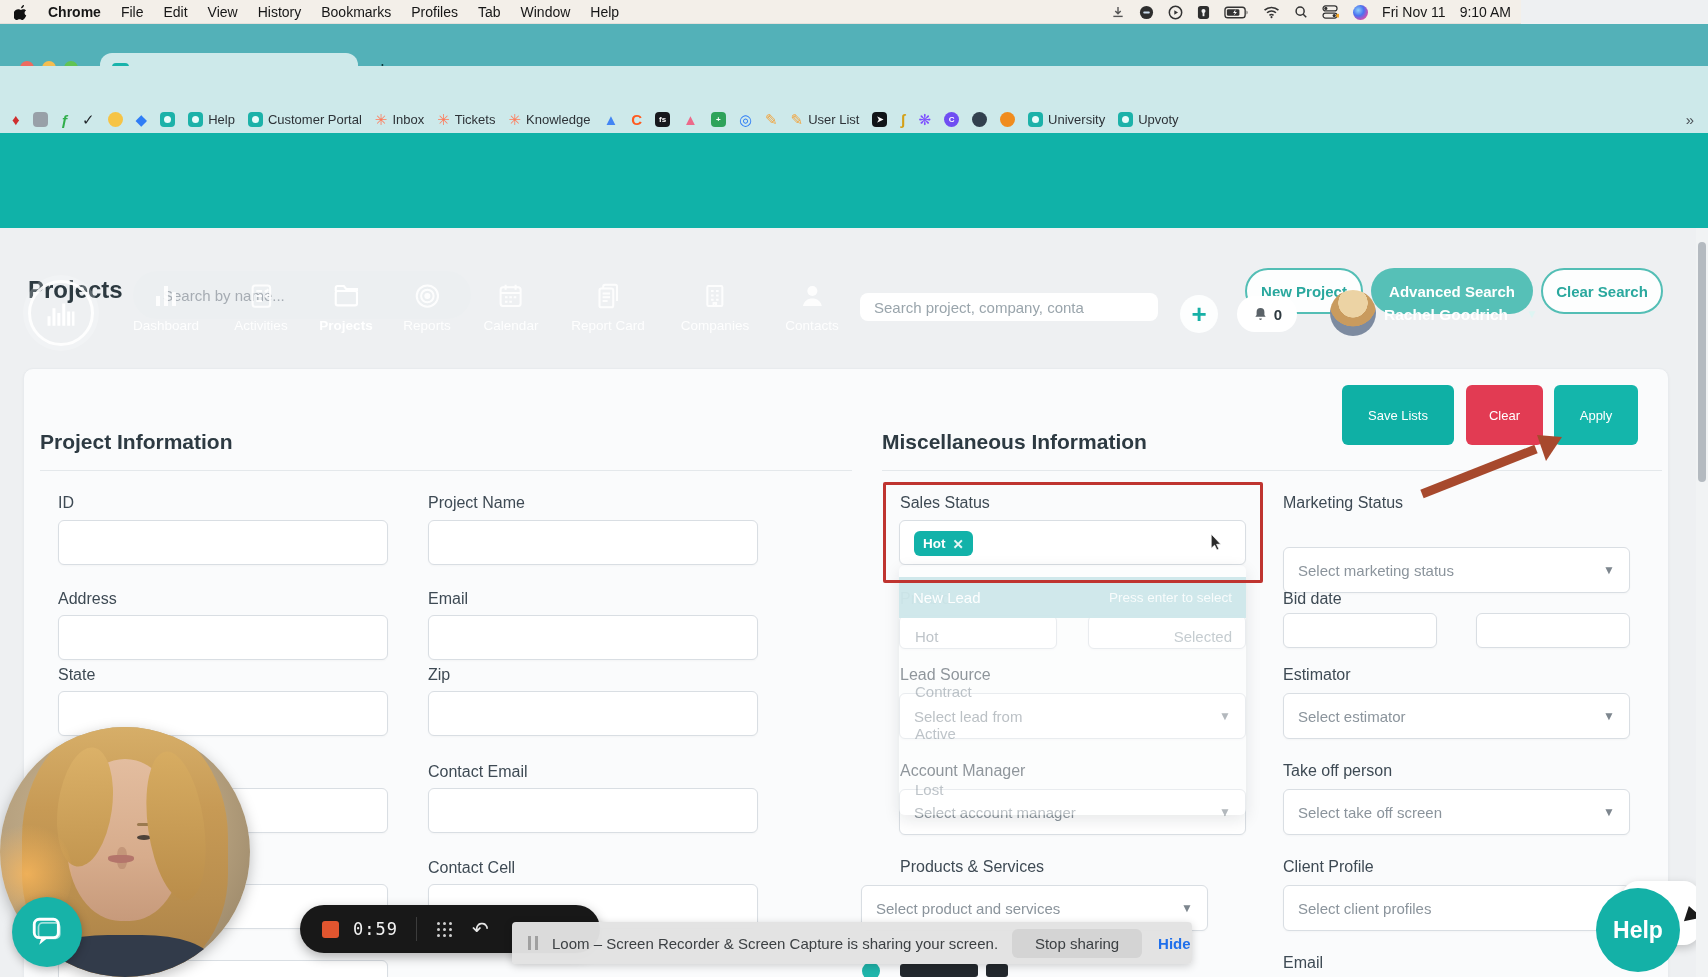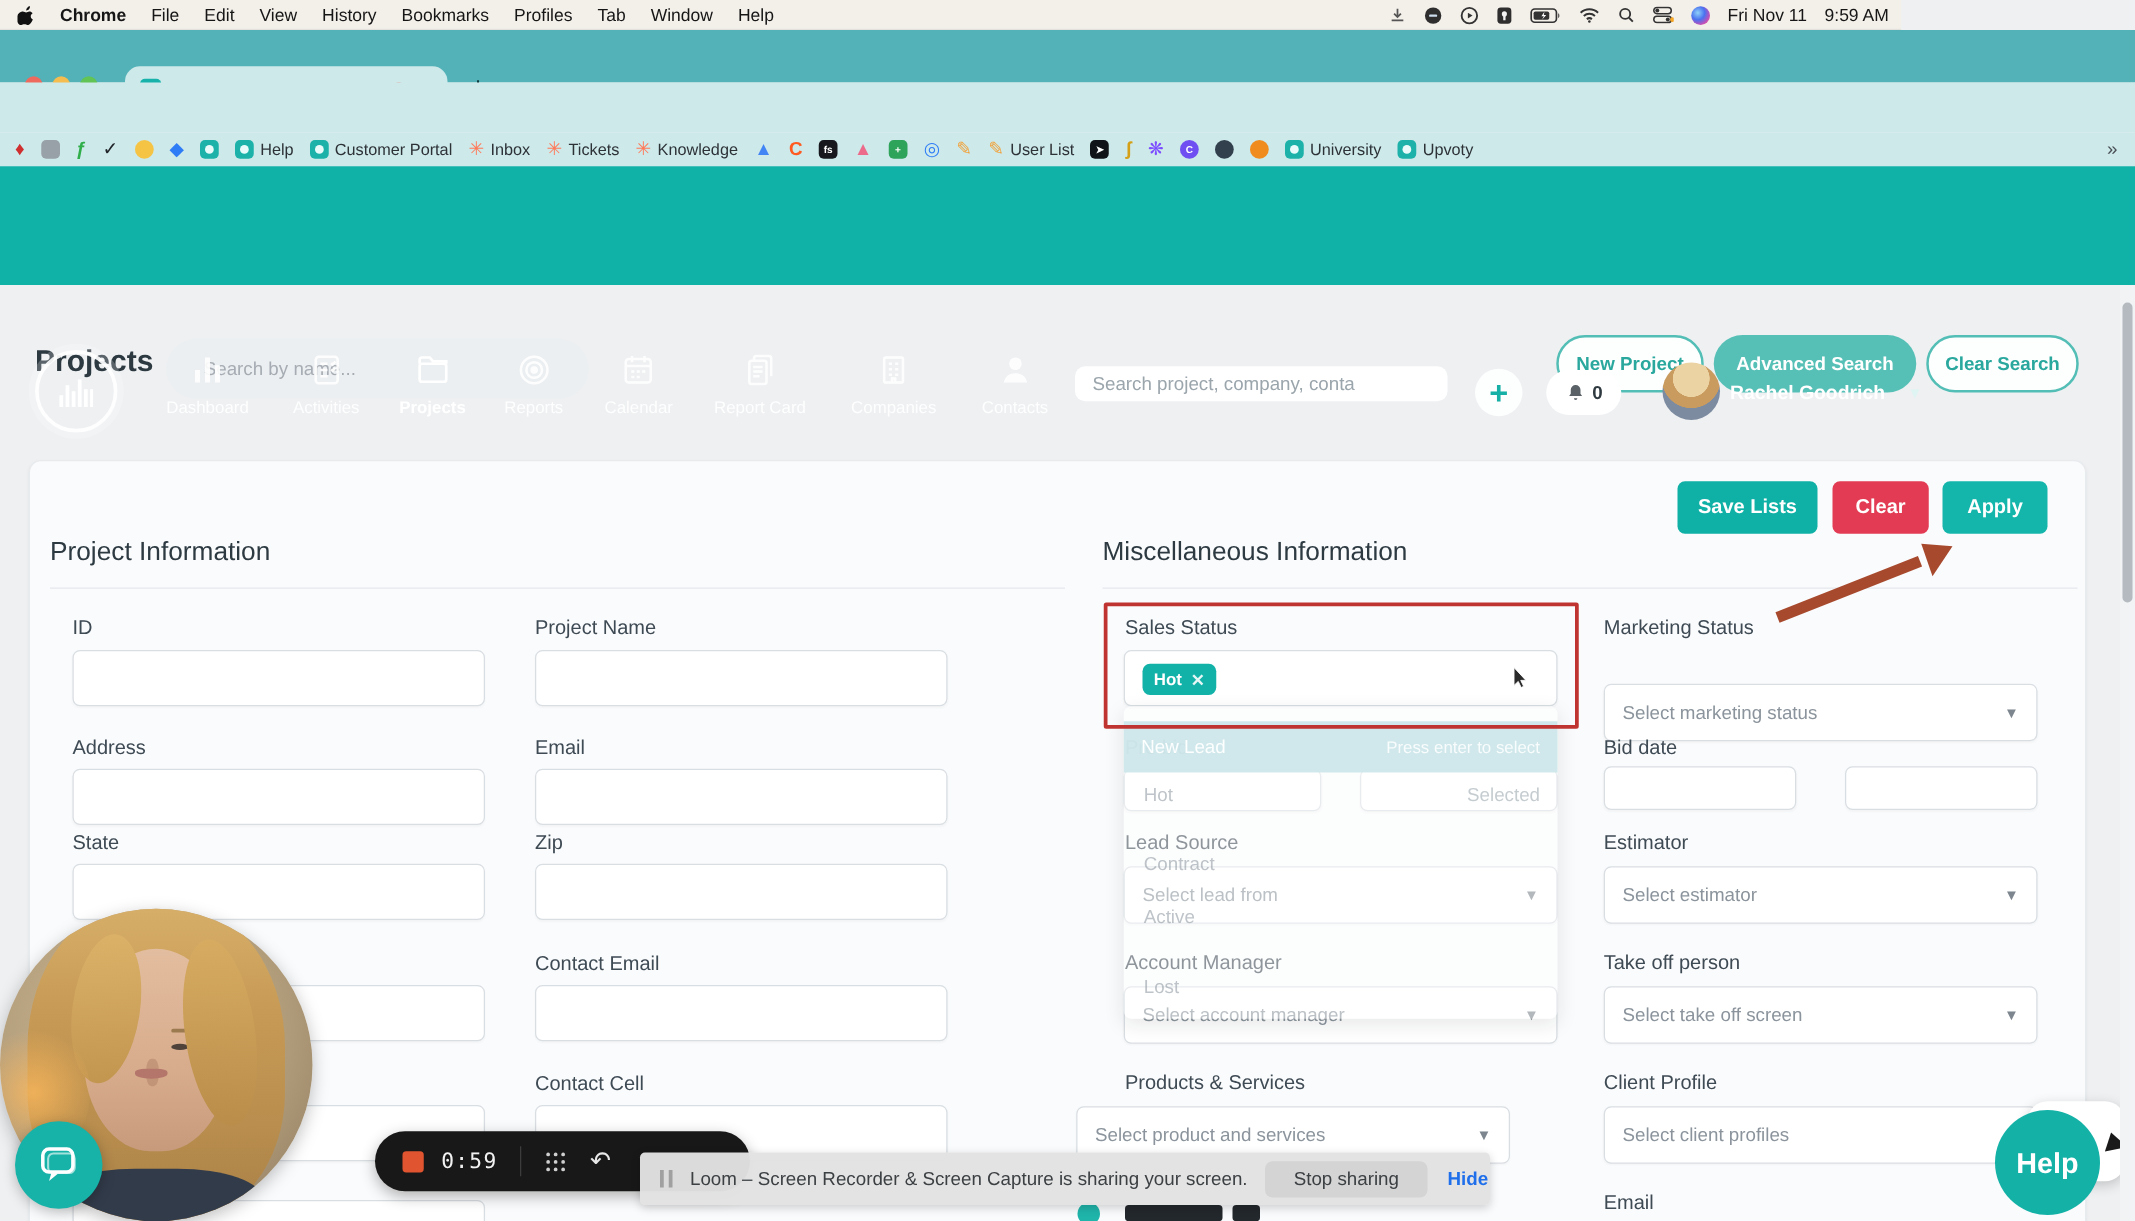--- a/index.html
+++ b/index.html
@@ -66,23 +66,23 @@
            display:flex;align-items:center;overflow:hidden;}
   .psearch input{border:0;outline:none;background:transparent;width:100%;padding:0 30px;font-size:15px;color:#555;font-family:inherit;}
   .psearch input::placeholder{color:#a6acb3;}
   .obtn{position:absolute;height:46px;border-radius:23px;border:2px solid #53beb5;background:#fdfefe;color:#2aa89e;
         font-size:15px;font-weight:bold;display:flex;align-items:center;justify-content:center;box-sizing:border-box;}
   .fbtn{position:absolute;height:46px;border-radius:23px;background:#56c0b7;color:#fff;font-size:15px;font-weight:bold;
         display:flex;align-items:center;justify-content:center;}
   
   .card{position:absolute;left:23px;top:368px;width:1644px;height:700px;background:#fafbfc;
         border:1px solid #e8ebee;border-radius:10px;box-shadow:0 1px 3px rgba(30,40,50,.04);z-index:1;}
-  .act{position:absolute;height:42px;border-radius:6px;color:#fff;font-size:16px;font-weight:bold;
+  .act{position:absolute;height:60px;border-radius:6px;color:#fff;font-size:13px;font-weight:normal;
        display:flex;align-items:center;justify-content:center;z-index:6;}
-  .sectitle{position:absolute;font-size:21px;font-weight:normal;color:#2d3a42;z-index:2;}
+  .sectitle{position:absolute;font-size:21px;font-weight:bold;color:#2d3a42;z-index:2;}
   .divider{position:absolute;height:1px;background:#e4e8eb;z-index:2;}
   .lbl{position:absolute;font-size:16px;color:#3e4a54;z-index:3;}
   .inp{position:absolute;background:#fff;border:1px solid #d9dee3;border-radius:6px;box-sizing:border-box;
        box-shadow:0 1px 2px rgba(20,30,40,.03);z-index:3;}
   .sel{display:flex;align-items:center;justify-content:space-between;padding:0 14px;font-size:15px;color:#8b949c;}
   .caret{color:#7d868e;font-size:12px;}
   .tag{position:absolute;left:14px;top:10px;height:25px;background:#12b2a9;border-radius:6px;color:#fff;
        font-size:13.5px;font-weight:bold;display:flex;align-items:center;padding:0 9px;gap:7px;}
   .tagx{opacity:.9;font-weight:bold;}
   
@@ -212,21 +212,21 @@
             <circle cx="4" cy="3.7" r="1.7" fill="#333"></circle>
             <rect x="1" y="8.6" width="15" height="5.4" rx="2.7" fill="none" stroke="#333" stroke-width="1.3"></rect>
             <circle cx="13" cy="11.3" r="1.7" fill="#333"></circle>
             <circle cx="17" cy="11.5" r="2" fill="#f5a623"></circle>
           </svg>
         </span>
       <span class="sic">
           <span style="width:15px;height:15px;border-radius:50%;display:inline-block;background:radial-gradient(circle at 35% 35%,#8ed0f8 0%,#4a72f0 40%,#c94fb5 72%,#f0a64a 100%);"></span>
         </span>
       <span style="font-size:14px;color:#161616">Fri Nov 11</span>
-      <span style="font-size:14px;color:#161616">9:59 AM</span>
+      <span style="font-size:14px;color:#161616">9:10 AM</span>
     </div>
   </div>
 
   <div class="tabbar">
     <span class="light" style="left:20px;background:#ee6a5f"></span>
     <span class="light" style="left:42px;background:#f5bd4f"></span>
     <span class="light" style="left:64px;background:#61c454"></span>
     <div class="tab">
       <span class="favicon"></span>
       <span class="tab-title">FollowupCRM</span>

